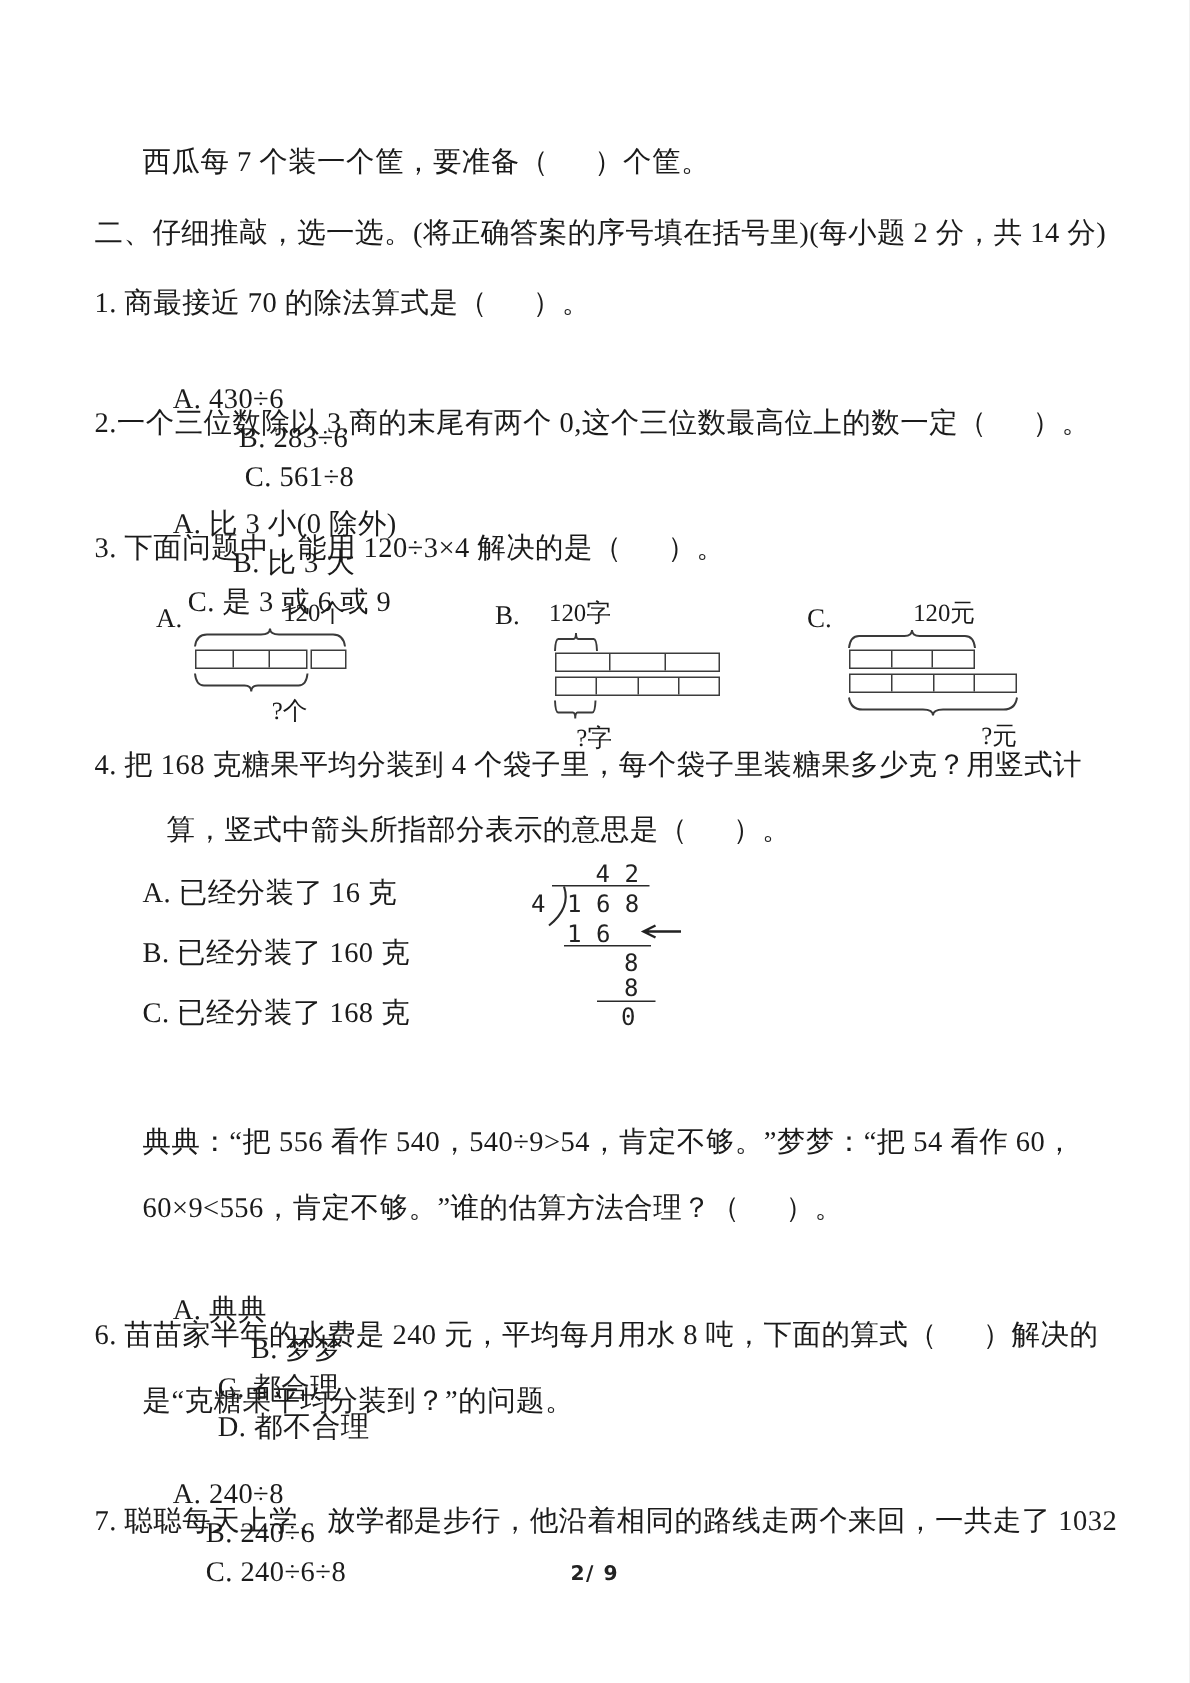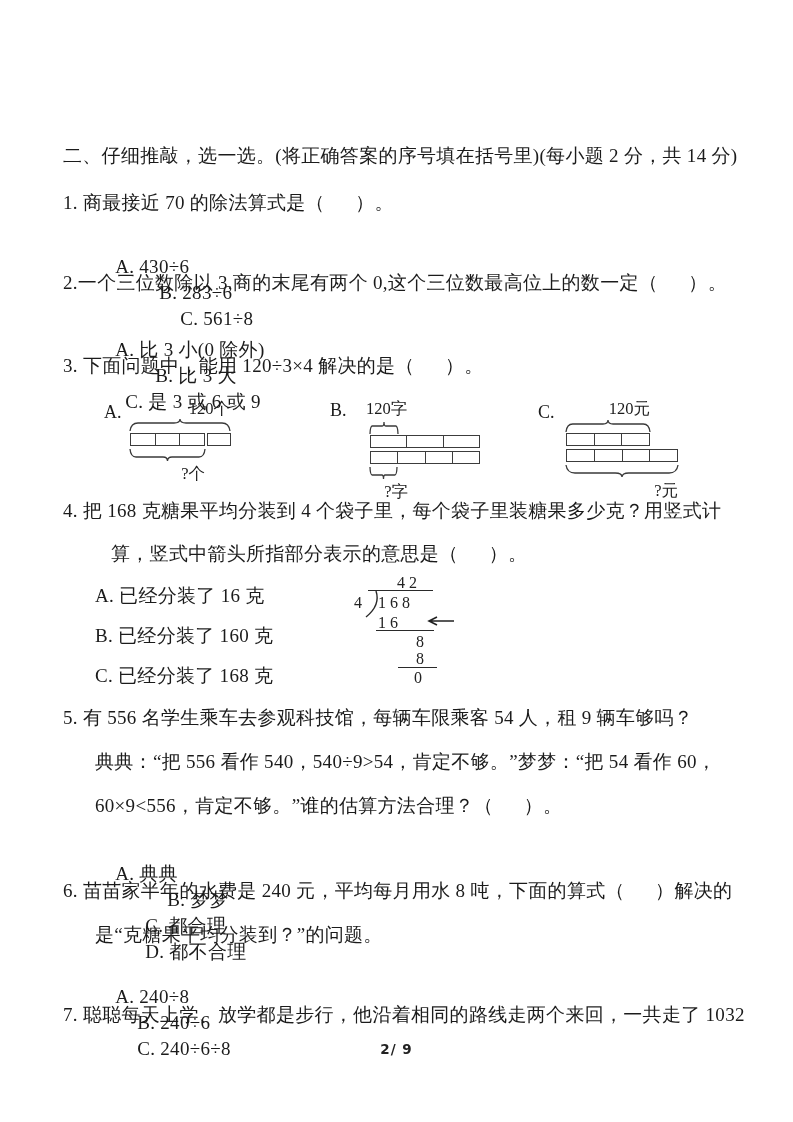--- a/index.html
+++ b/index.html
@@ -34,46 +34,47 @@
     position:absolute;height:13px;display:flex;
     border:1.3px solid #3c3c3c;background:#fff;box-sizing:border-box;
   }
   .bar i{flex:1;border-right:1.3px solid #3c3c3c;}
   .bar i:last-child{border-right:none;}
   
   .ld{
     position:absolute;left:350px;top:572px;width:135px;height:118px;
     font-family:"DejaVu Sans Mono",monospace;font-size:16px;color:#222;
   }
-  .ld .num{position:absolute;white-space:pre;line-height:18px;font-family:Liberation Serif, serif;}
+  .ld .num{position:absolute;white-space:pre;line-height:18px;}
   .ld .rule{position:absolute;border-top:1.6px solid #2a2a2a;}
   .ld-bracket{position:absolute;left:15px;top:19px;overflow:visible;}
   .ld-bracket path{fill:none;stroke:#2a2a2a;stroke-width:1.4;}
   .ld-arrow{position:absolute;left:76px;top:44px;overflow:visible;}
   .ld-arrow path{fill:none;stroke:#222;stroke-width:1.6;}
   
   .footer{
     position:absolute;left:0;right:0;top:1041px;text-align:center;
     font-family:"DejaVu Sans",sans-serif;font-weight:700;font-size:13.5px;color:#222;
     letter-spacing:1px;
   }
 </style>
 </head>
 <body>
 
 <div class="page">
 
+  <div class="line" style="left:95px;top:96px">西瓜每 7 个装一个筐，要准备（      ）个筐。</div>
 
   <div class="line" style="left:63px;top:143px">二、仔细推敲，选一选。(将正确答案的序号填在括号里)(每小题 2 分，共 14 分)</div>
 
   <div class="line" style="left:63px;top:190px">1. 商最接近 70 的除法算式是（      ）。</div>
   <div class="line opts" style="left:95px;top:228px">
     <span>A. 430÷6</span>
     <span style="margin-left:44px">B. 283÷6</span>
-    <span style="margin-left:65px">C. 561÷8</span>
+    <span style="margin-left:48px">C. 561÷8</span>
   </div>
 
   <div class="line" style="left:63px;top:270px">2.一个三位数除以 3,商的末尾有两个 0,这个三位数最高位上的数一定（      ）。</div>
   <div class="line opts" style="left:95px;top:311px">
     <span>A. 比 3 小(0 除外)</span>
     <span style="margin-left:40px">B. 比 3 大</span>
     <span style="margin-left:10px">C. 是 3 或 6 或 9</span>
   </div>
 
   <div class="line" style="left:63px;top:353px">3. 下面问题中，能用 120÷3×4 解决的是（      ）。</div>
@@ -162,21 +163,20 @@
     <svg class="ld-arrow" width="28" height="10" viewBox="0 0 28 10">
       <path d="M28,5 L4,5 M11,1 L3,5 L11,9"></path>
       </svg>
     <div class="rule" style="left:26px;top:58px;width:58px"></div>
     <span class="num" style="left:66px;top:61px">8</span>
     <span class="num" style="left:66px;top:78px">8</span>
     <div class="rule" style="left:48px;top:95px;width:39px"></div>
     <span class="num" style="left:64px;top:97px">0</span>
   </div>
 
-  <div class="line" style="left:63px;top:705px">5. 有 556 名学生乘车去参观科技馆，每辆车限乘客 54 人，租 9 辆车够吗？</div>
   <div class="line" style="left:95px;top:749px">典典：“把 556 看作 540，540÷9&gt;54，肯定不够。”梦梦：“把 54 看作 60，</div>
   <div class="line" style="left:95px;top:793px">60×9&lt;556，肯定不够。”谁的估算方法合理？（      ）。</div>
   <div class="line opts" style="left:95px;top:835px">
     <span>A. 典典</span>
     <span style="margin-left:52px">B. 梦梦</span>
     <span style="margin-left:30px">C. 都合理</span>
     <span style="margin-left:30px">D. 都不合理</span>
   </div>
 
   <div class="line" style="left:63px;top:878px">6. 苗苗家半年的水费是 240 元，平均每月用水 8 吨，下面的算式（      ）解决的</div>

